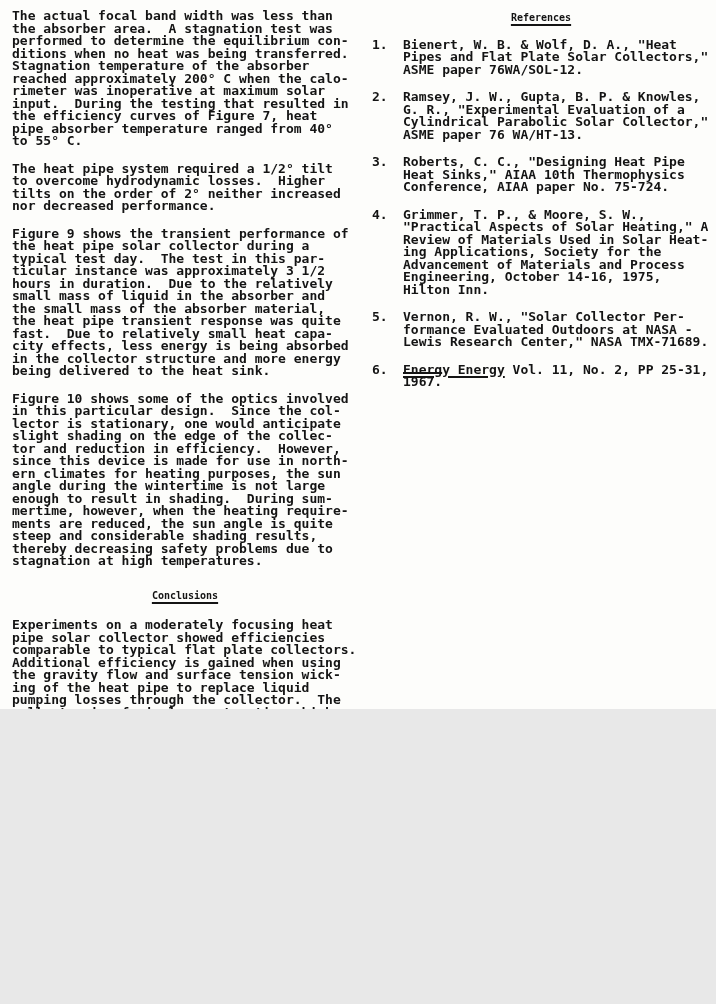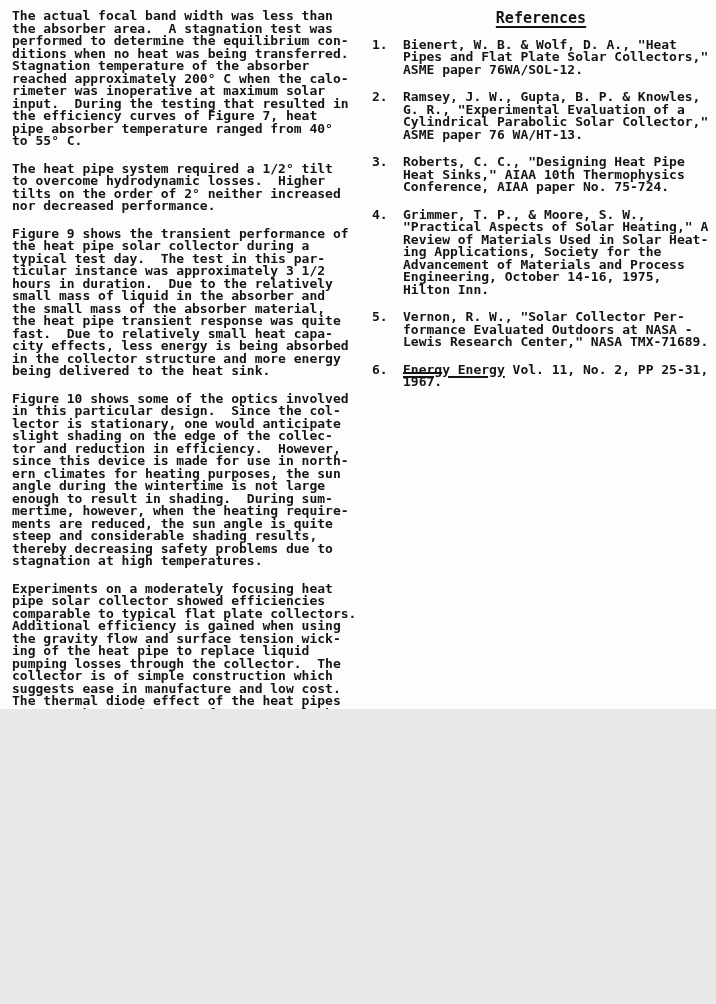--- a/index.html
+++ b/index.html
@@ -27,21 +27,21 @@
   .col-left  { left: 12px;  width: 346px; }
   .col-right { left: 372px; width: 338px; }
 
   .para {
     margin: 0 0 15px 0;
     white-space: pre;
   }
   .col-left .para:first-child { padding-top: 2px; }
 
   .section-heading {
-    font-size: 15px;
+    font-size: 10px;
     line-height: 12.5px;
     font-weight: 700;
     text-align: center;
     text-decoration: underline;
     text-decoration-thickness: 2px;
     text-underline-offset: 3px;
   }
   .conclusions-heading { margin: 22px 0 17px 0; }
   .references-heading  { margin: 4px 0 14px 0; }
 
@@ -134,20 +134,21 @@
 tor and reduction in efficiency.  However,
 since this device is made for use in north-
 ern climates for heating purposes, the sun
 angle during the wintertime is not large
 enough to result in shading.  During sum-
 mertime, however, when the heating require-
 ments are reduced, the sun angle is quite
 steep and considerable shading results,
 thereby decreasing safety problems due to
 stagnation at high temperatures.</p>
+    <h2 class="section-heading conclusions-heading">Conclusions</h2>
     <p class="para">Experiments on a moderately focusing heat
 pipe solar collector showed efficiencies
 comparable to typical flat plate collectors.
 Additional efficiency is gained when using
 the gravity flow and surface tension wick-
 ing of the heat pipe to replace liquid
 pumping losses through the collector.  The
 collector is of simple construction which
 suggests ease in manufacture and low cost.
 The thermal diode effect of the heat pipes

